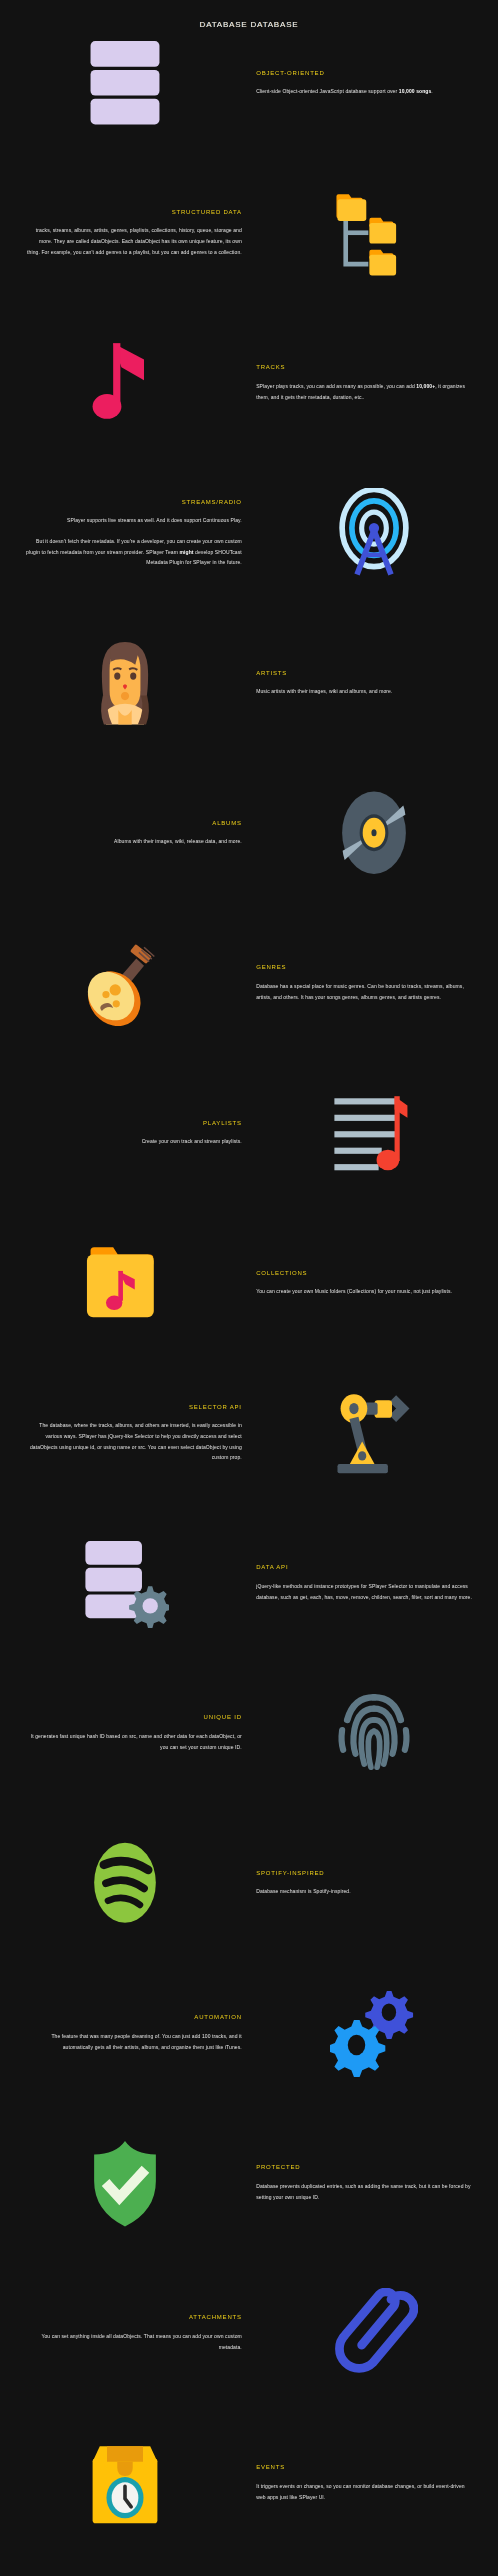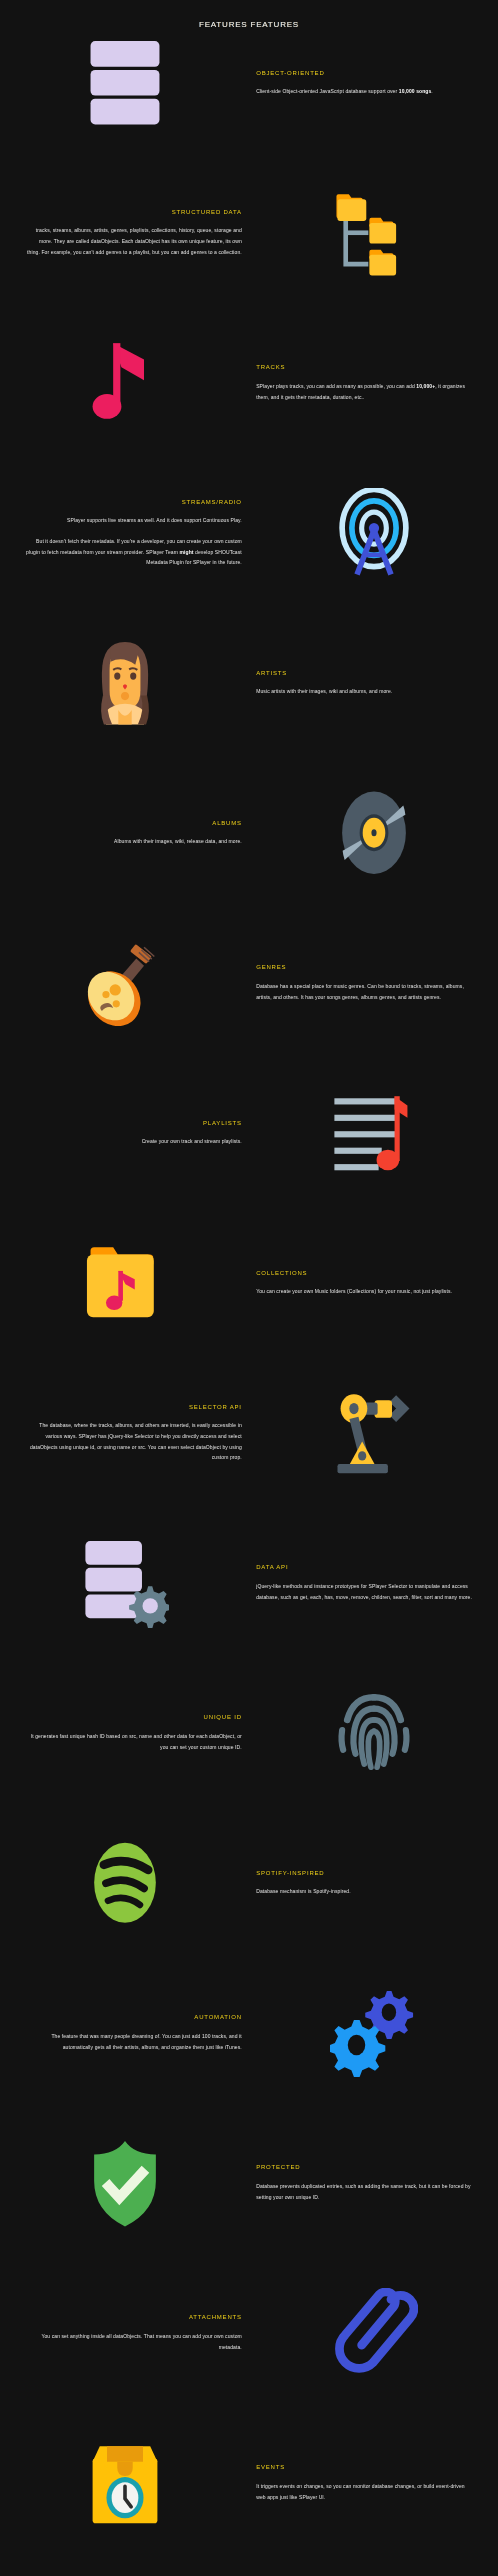--- a/index.html
+++ b/index.html
@@ -86,21 +86,21 @@
 
   .art { display: block; }
 
   
   .feature-row { margin-bottom: 0; }
 </style>
 </head>
 <body>
 
 <header class="page-header">
-  <h1 class="page-title">FEATURES FEATURES</h1>
+  <h1 class="page-title">DATABASE DATABASE</h1>
 </header>
 
 <main class="features">
     <section class="feature-row img-left" style="margin-bottom: 55px;">
       <div class="visual-cell">
         <svg class="art" width="88" height="90" viewBox="0 0 170 175">
       <rect x="18" y="6" width="134" height="50" rx="9" fill="#d9cdee"></rect>
       <rect x="18" y="62" width="134" height="50" rx="9" fill="#d9cdee"></rect>
       <rect x="18" y="118" width="134" height="50" rx="9" fill="#d9cdee"></rect>
     </svg>

